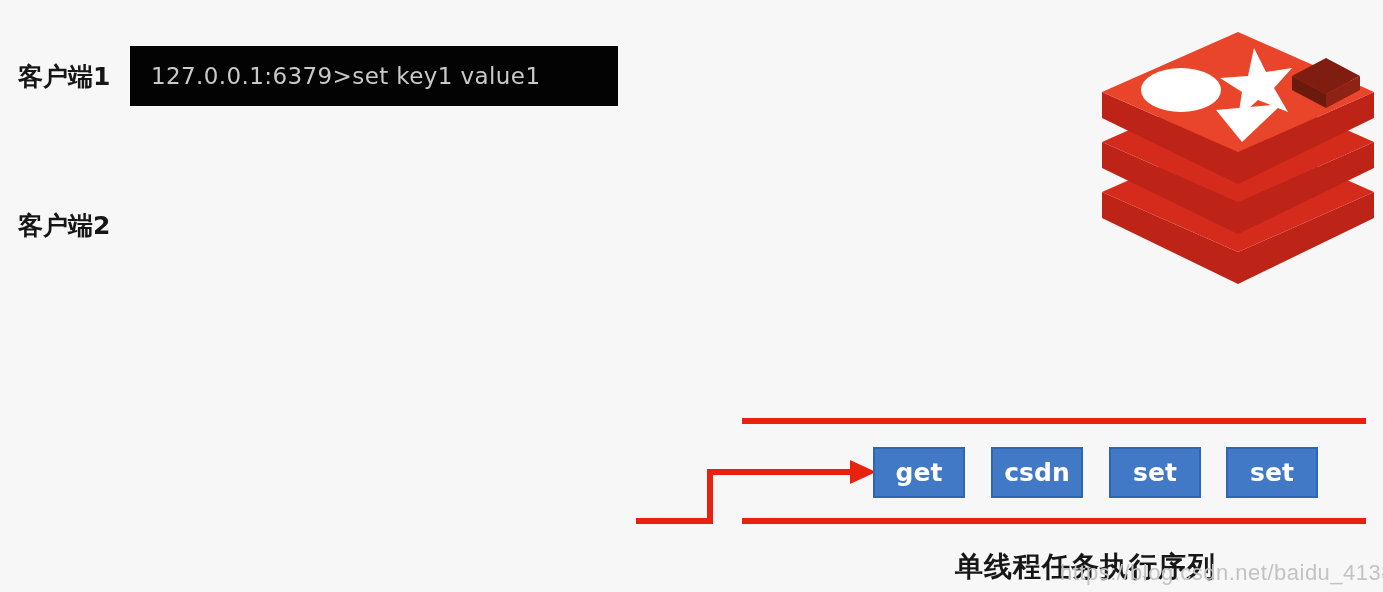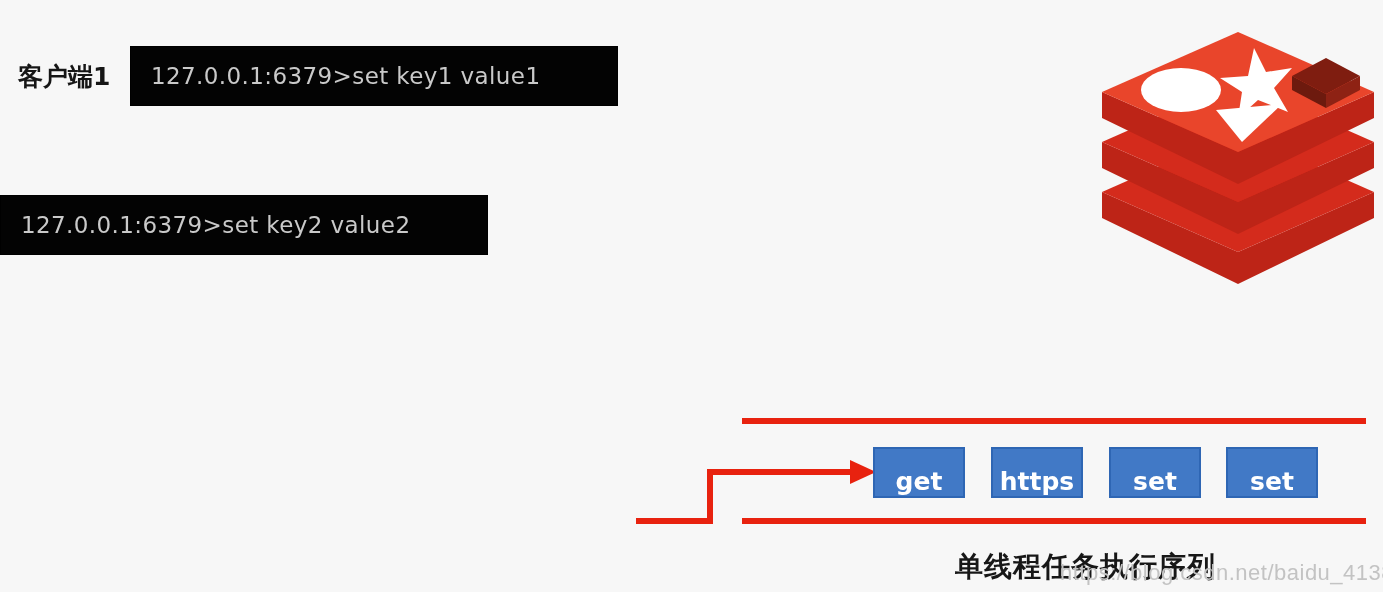--- a/index.html
+++ b/index.html
@@ -82,21 +82,21 @@
 
   .cmd-box {
     position: absolute;
     top: 447px;
     width: 92px;
     height: 51px;
     background: #4179c6;
     border: 2px solid #2e66b4;
     box-sizing: border-box;
     display: flex;
-    align-items: flex-end;
+    align-items: center;
     justify-content: center;
     color: #ffffff;
     font-size: 25px;
     font-weight: bold;
     font-family: "DejaVu Sans", "Liberation Sans", sans-serif;
   }
 
   #arrow-svg {
     position: absolute;
     left: 620px;
@@ -135,23 +135,21 @@
 <div id="canvas">
 
   <div class="client-row" id="client-row-1" style="top:45px">
     <div class="client-label">客户端1</div>
     <div class="terminal">
       <span class="terminal-text">127.0.0.1:6379&gt;set key1 value1</span>
     </div>
   </div>
 
   <div class="client-row" id="client-row-2" style="top:194px">
-    <div class="terminal">
-      <span class="terminal-text">127.0.0.1:6379&gt;set key2 value2</span>
-    </div>
+    <div class="client-label">客户端2</div>
   </div>
 
 
 
   <svg id="redis-logo" viewBox="0 0 284 252">
 
     <path d="M142 252 L6 186 L6 160 L142 220 L278 160 L278 186 Z" fill="#bd2417"></path>
     <path d="M6 160 L142 100 L278 160 L142 220 Z" fill="#d42b1c"></path>
 
     <path d="M142 202 L6 136 L6 110 L142 170 L278 110 L278 136 Z" fill="#bd2417"></path>
@@ -177,21 +175,21 @@
 
   <svg id="arrow-svg" viewBox="0 0 270 100">
     <path d="M16 81 L90 81 L90 32 L232 32" stroke="#e8220f" stroke-width="6" fill="none"></path>
     <path d="M230 20 L256 32 L230 44 Z" fill="#e8220f"></path>
   </svg>
 
   <div class="cmd-box" style="left:873px">
     <span>get</span>
   </div>
   <div class="cmd-box" style="left:991px">
-    <span>https</span>
+    <span>csdn</span>
   </div>
   <div class="cmd-box" style="left:1109px">
     <span>set</span>
   </div>
   <div class="cmd-box" style="left:1226px">
     <span>set</span>
   </div>
 
   <div id="queue-caption">单线程任务执行序列</div>
 

